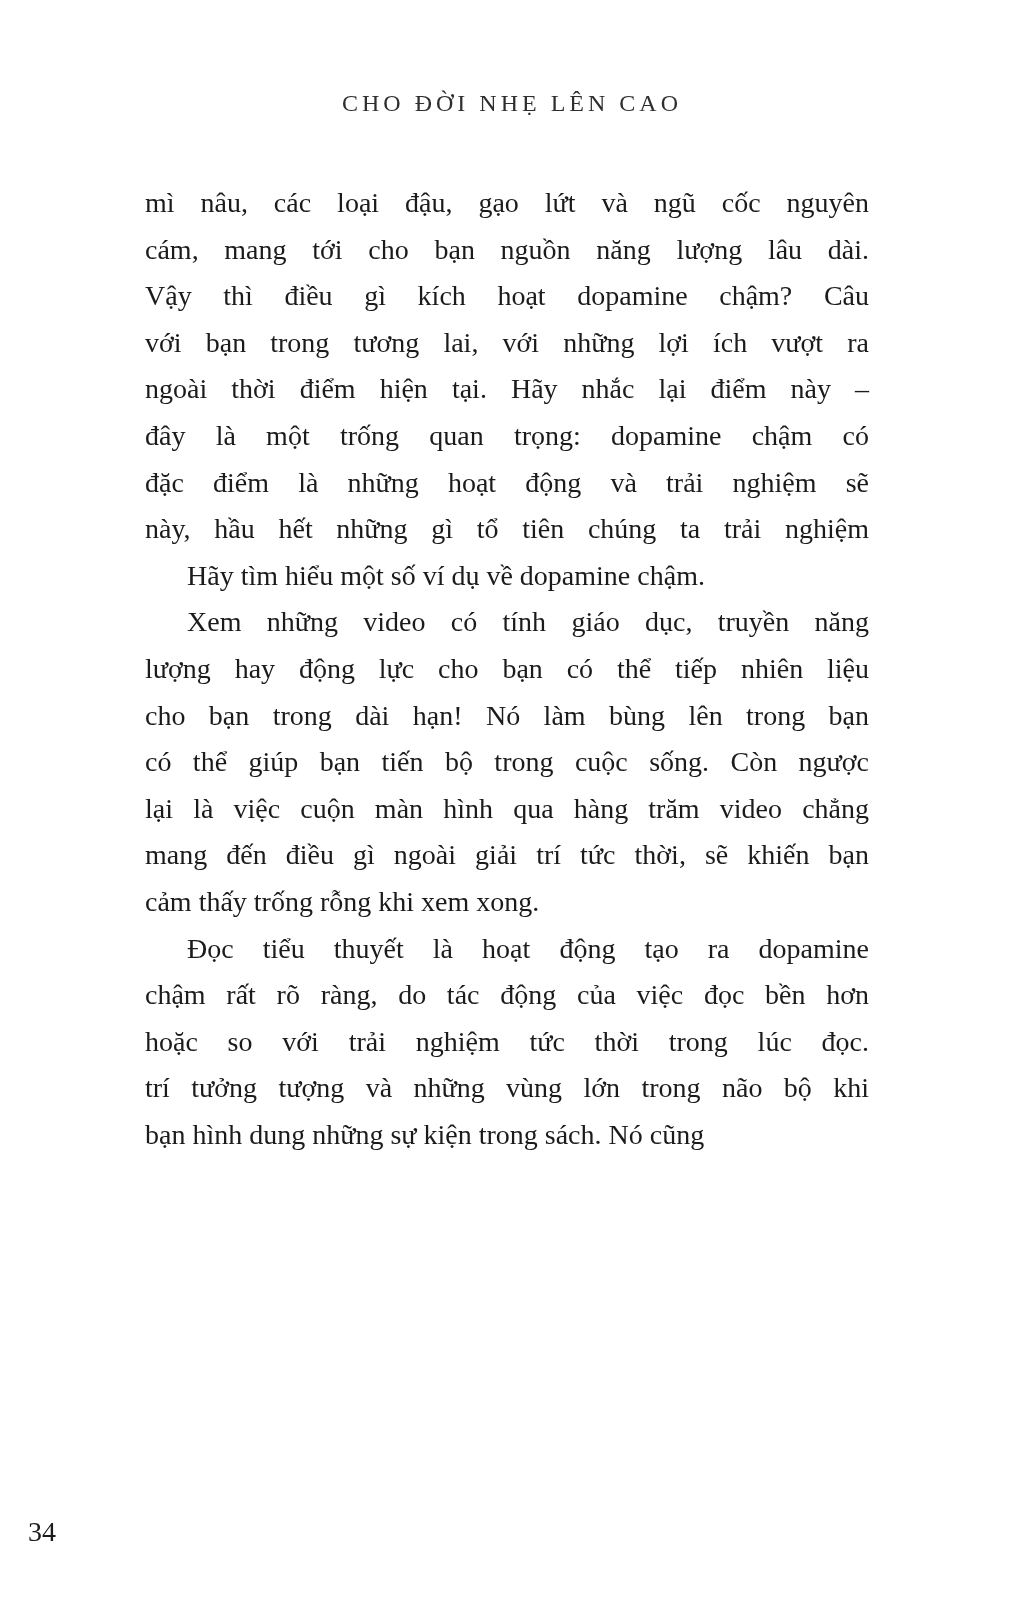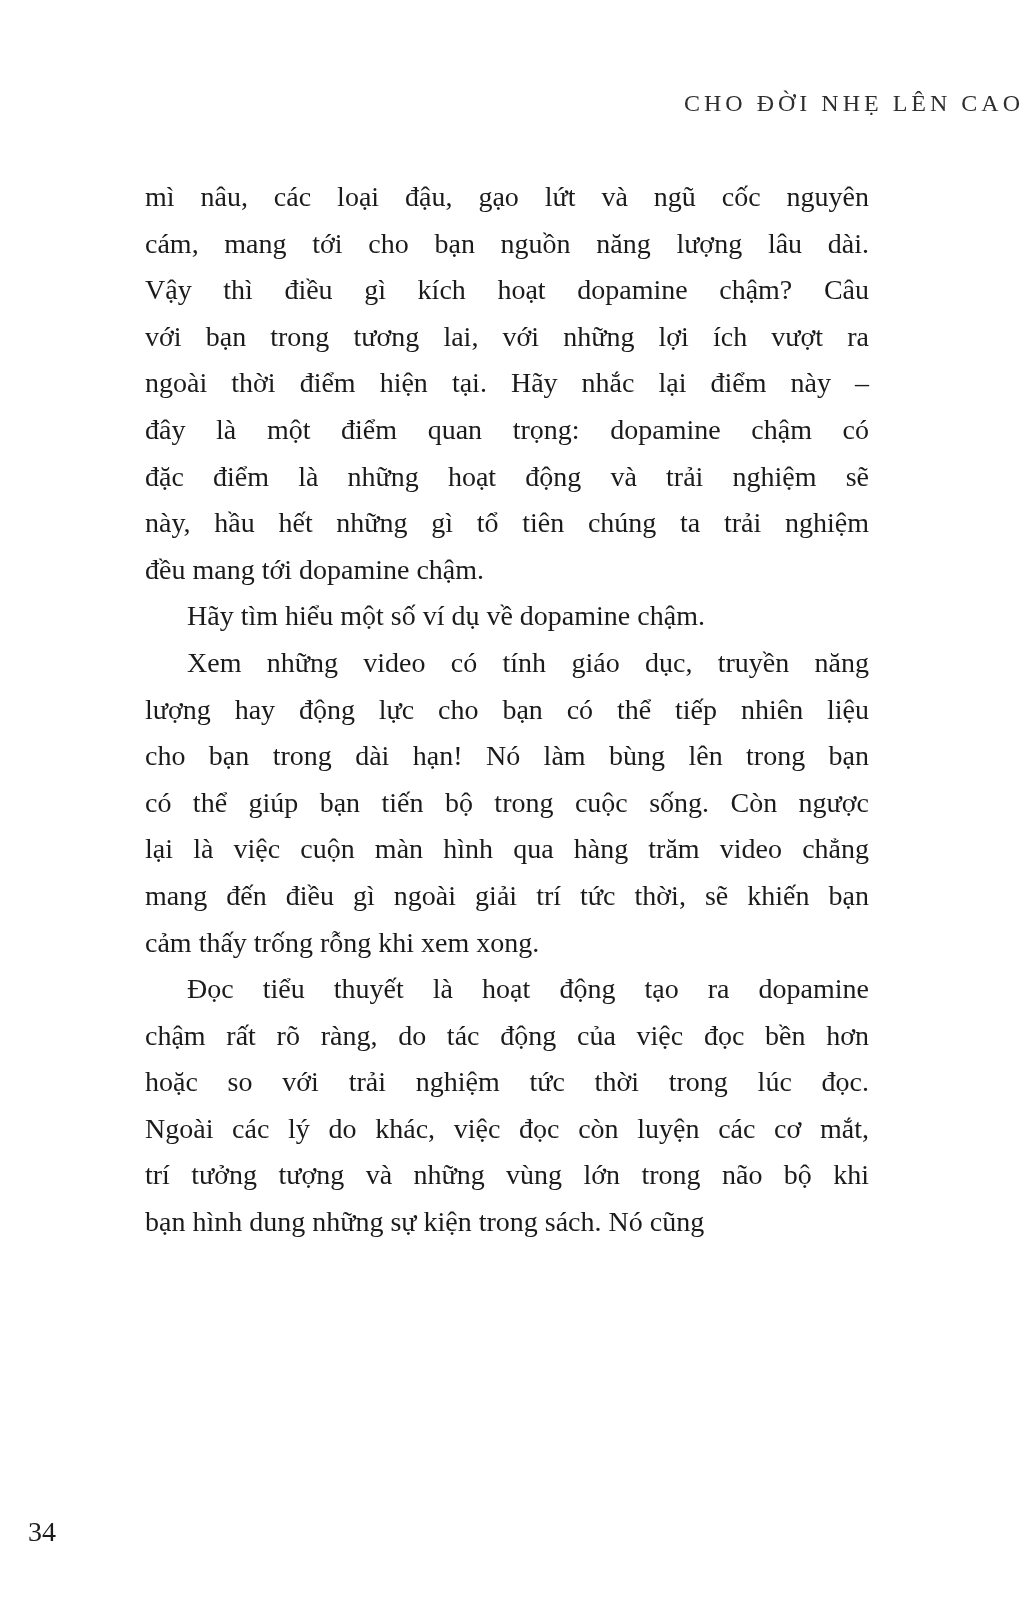--- a/index.html
+++ b/index.html
@@ -18,28 +18,28 @@
     background: #ffffff;
     color: #1b1b1b;
     font-family: "Liberation Serif", "DejaVu Serif", serif;
     overflow: hidden;
   }
   .running-header {
     position: absolute;
     top: 90px;
     left: 0;
     width: 100%;
-    text-align: right;
+    text-align: center;
     font-size: 24px;
     letter-spacing: 4px;
     color: #2e2e2e;
   }
   .body-text {
     position: absolute;
-    top: 174px;
+    top: 180px;
     left: 145px;
     width: 724px;
     font-size: 28px;
     line-height: 46.6px;
     color: #1b1b1b;
   }
   .paragraph {
     margin: 0;
     padding: 0;
   }
@@ -71,42 +71,40 @@
 
   <div class="running-header">CHO ĐỜI NHẸ LÊN CAO</div>
 
   <div class="body-text">
     <div class="paragraph no-indent">
         <div class="line">mì nâu, các loại đậu, gạo lứt và ngũ cốc nguyên</div>
         <div class="line">cám, mang tới cho bạn nguồn năng lượng lâu dài.</div>
         <div class="line">Vậy thì điều gì kích hoạt dopamine chậm? Câu</div>
         <div class="line">với bạn trong tương lai, với những lợi ích vượt ra</div>
         <div class="line">ngoài thời điểm hiện tại. Hãy nhắc lại điểm này –</div>
-        <div class="line">đây là một điểm quan trọng: dopamine chậm có</div>
+        <div class="line">đây là một trống quan trọng: dopamine chậm có</div>
         <div class="line">đặc điểm là những hoạt động và trải nghiệm sẽ</div>
         <div class="line">này, hầu hết những gì tổ tiên chúng ta trải nghiệm</div>
-        <div class="line last-line">đều mang tới dopamine chậm.</div>
       </div>
     <div class="paragraph indent">
         <div class="line last-line">Hãy tìm hiểu một số ví dụ về dopamine chậm.</div>
       </div>
     <div class="paragraph indent">
         <div class="line">Xem những video có tính giáo dục, truyền năng</div>
         <div class="line">lượng hay động lực cho bạn có thể tiếp nhiên liệu</div>
         <div class="line">cho bạn trong dài hạn! Nó làm bùng lên trong bạn</div>
         <div class="line">có thể giúp bạn tiến bộ trong cuộc sống. Còn ngược</div>
         <div class="line">lại là việc cuộn màn hình qua hàng trăm video chẳng</div>
         <div class="line">mang đến điều gì ngoài giải trí tức thời, sẽ khiến bạn</div>
         <div class="line last-line">cảm thấy trống rỗng khi xem xong.</div>
       </div>
     <div class="paragraph indent">
         <div class="line">Đọc tiểu thuyết là hoạt động tạo ra dopamine</div>
         <div class="line">chậm rất rõ ràng, do tác động của việc đọc bền hơn</div>
         <div class="line">hoặc so với trải nghiệm tức thời trong lúc đọc.</div>
-        <div class="line">Ngoài các lý do khác, việc đọc còn luyện các cơ mắt,</div>
         <div class="line">trí tưởng tượng và những vùng lớn trong não bộ khi</div>
         <div class="line last-line">bạn hình dung những sự kiện trong sách. Nó cũng</div>
       </div>
   </div>
 
   <div class="page-number">34</div>
 
 </div>
 
 </body></html>

